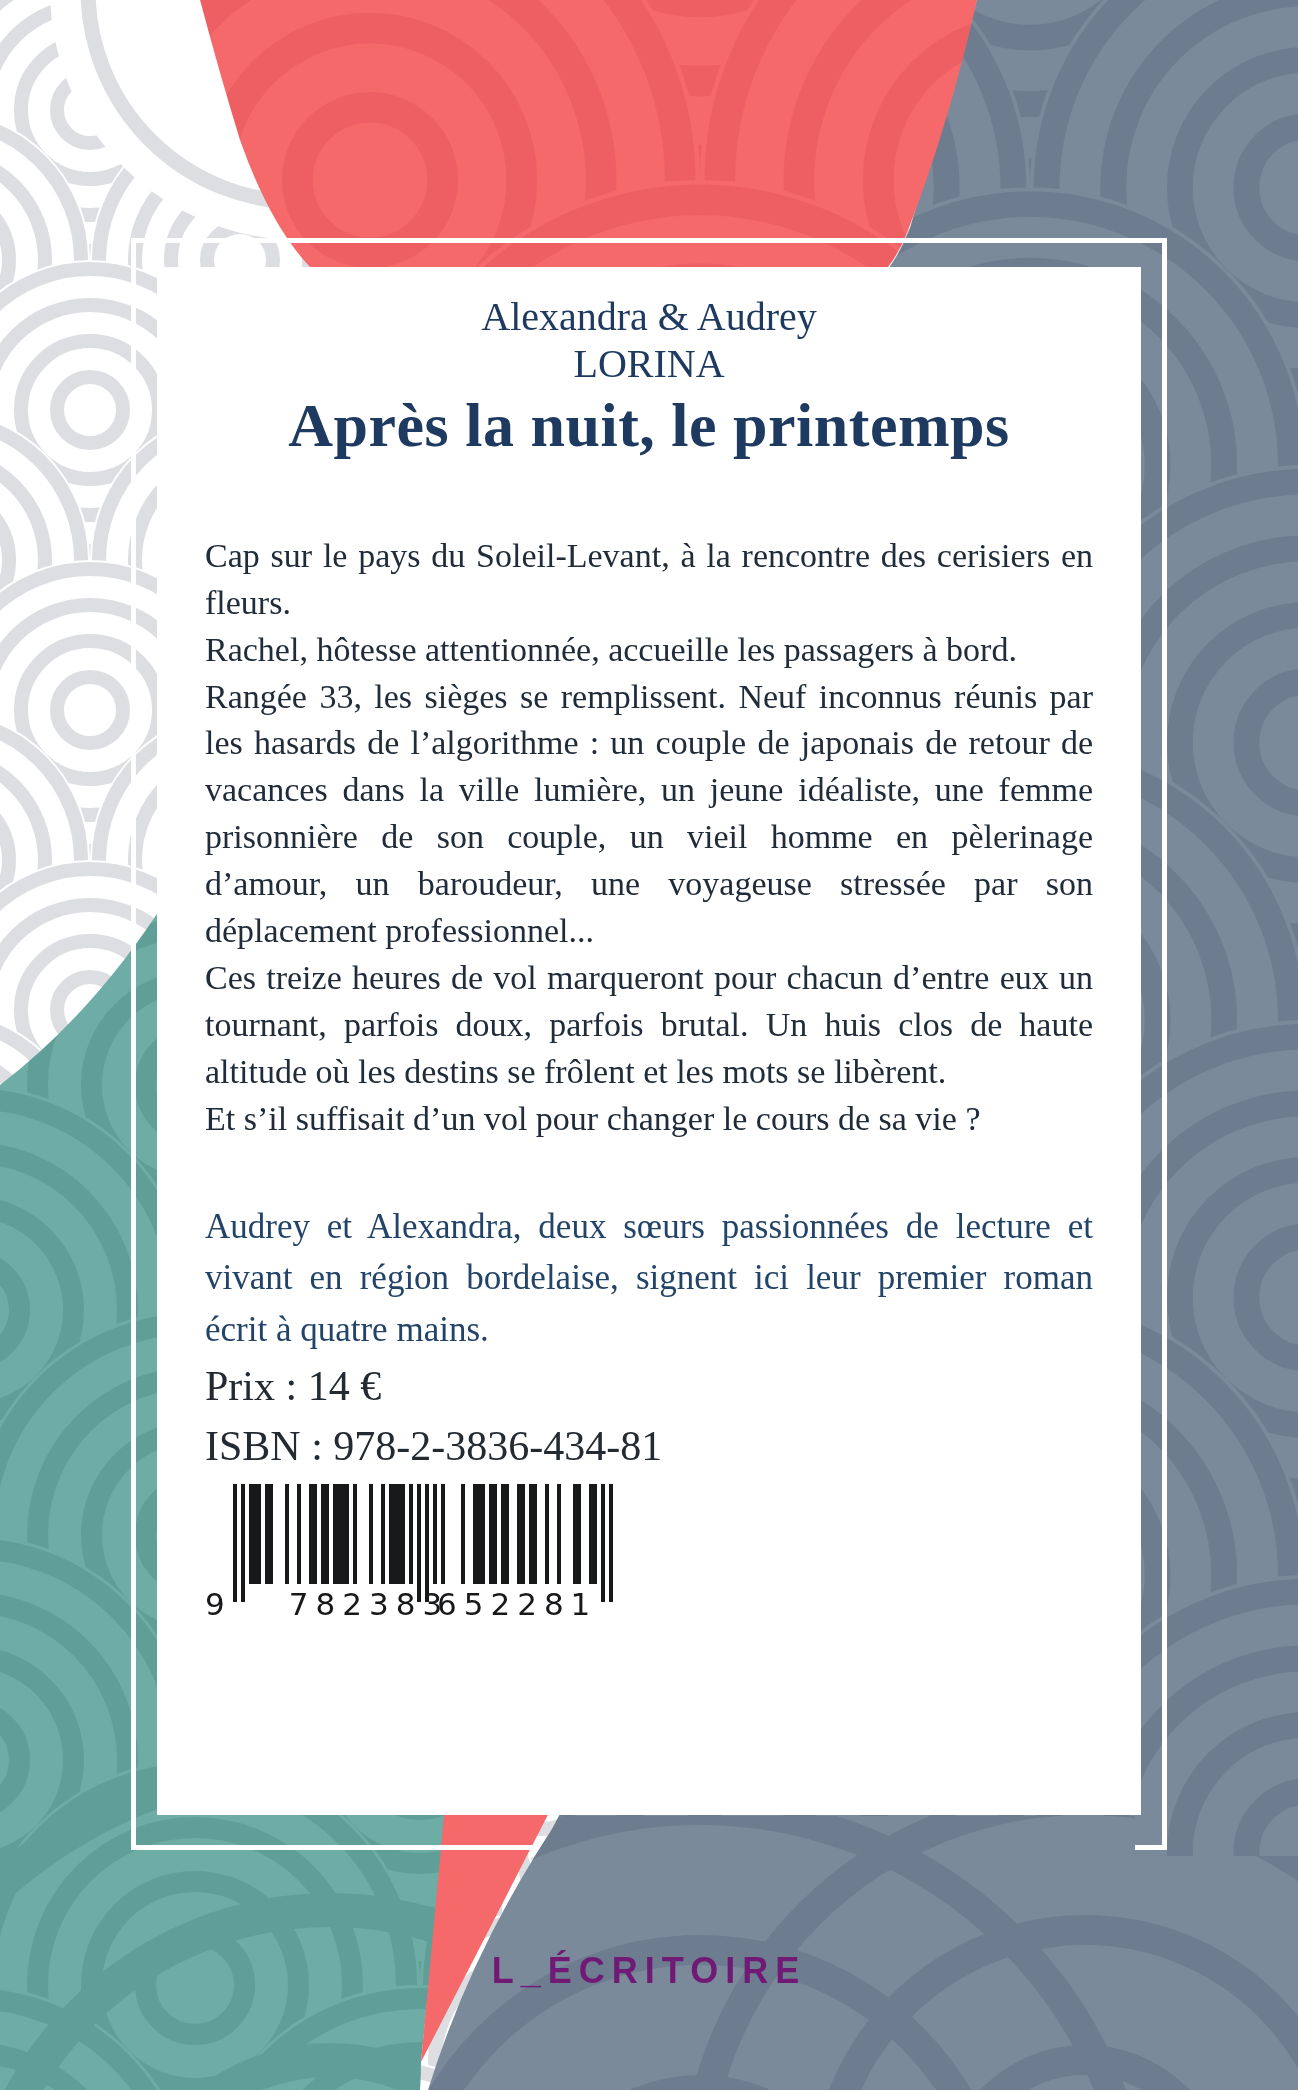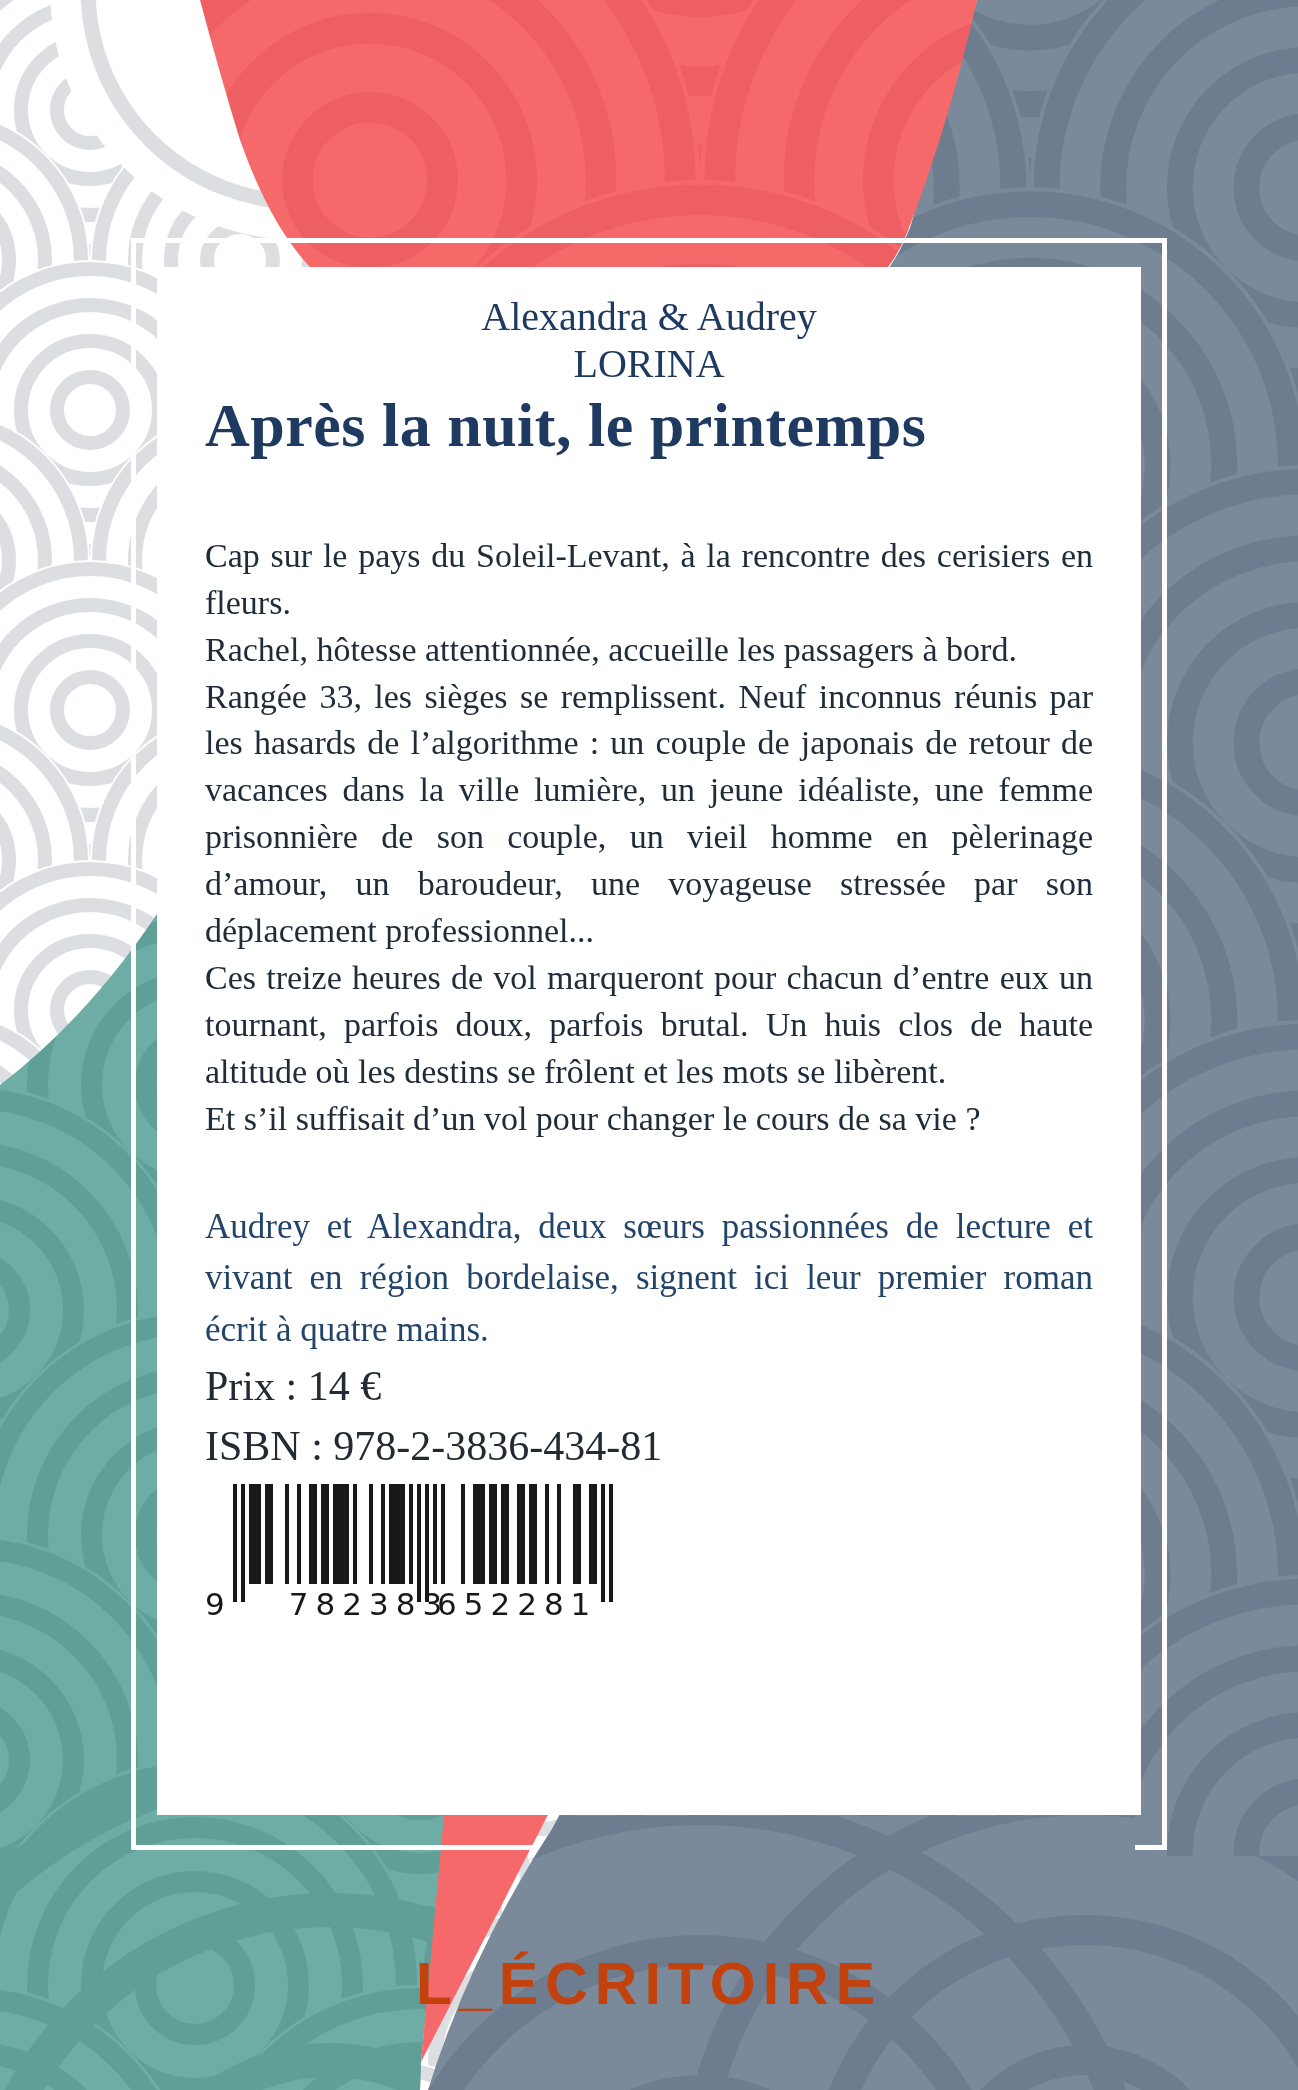--- a/index.html
+++ b/index.html
@@ -6,38 +6,38 @@
   .stage{position:relative;width:1298px;height:2090px;overflow:hidden;
          font-family:"Liberation Serif",serif;}
   .bg{position:absolute;left:0;top:0;z-index:0;}
   .bg .disc{fill:var(--b);}
   .bg .ring{fill:none;stroke:var(--a);stroke-width:14;}
 
   .panel{position:absolute;left:157px;top:267px;width:984px;height:1548px;
          background:#ffffff;z-index:2;box-sizing:border-box;
          padding:26px 48px 0 48px;color:#202c3a;}
   .authors{ text-align:center;color:#1e3a60;font-size:40px;line-height:1.18;}
-  .title{margin:4px 0 0 0;text-align:left;color:#1e3a60;
+  .title{margin:4px 0 0 0;text-align:center;color:#1e3a60;
          font-size:62px;font-weight:700;line-height:1.12;letter-spacing:.5px;}
   .synopsis{margin-top:72px;font-size:34px;line-height:1.38;text-align:justify;color:#202c3a;}
   .synopsis p{margin:0;}
   .bio{margin:58px 0 0 0;color:#234469;
        font-size:35px;line-height:1.48;text-align:justify;}
   .pricing{margin-top:0;font-size:42px;line-height:1.43;color:#232a31;}
   .barcode{position:relative;margin-top:8px;width:440px;}
   .barcode svg{display:block;margin-left:28px;}
   .bc-digits{position:relative;height:36px;margin-top:-16px;
              font-family:"DejaVu Sans",sans-serif;font-size:31px;color:#17181a;}
   .bc-digits span{position:absolute;top:0;}
   .bc-lead{left:0;width:24px;}
   .bc-left{left:44px;width:168px;text-align:center;letter-spacing:7px;margin-left:36px;}
   .bc-right{left:232px;width:168px;text-align:left;letter-spacing:7px;}
   .logo{position:absolute;left:0;right:0;top:1950px;z-index:3;text-align:center;
-        color:#c2410c;font-family:"Liberation Sans",sans-serif;
-        font-size:59px;font-weight:700;letter-spacing:7px;}
+        color:#701a75;font-family:"Liberation Sans",sans-serif;
+        font-size:36px;font-weight:700;letter-spacing:7px;}
 </style>
 </head>
 <body>
 
 <div class="stage">
 
   <svg class="bg" width="1298" height="2090" viewBox="0 0 1298 2090">
     <defs>
       <g id="fan">
         <circle r="150" class="disc"></circle>

